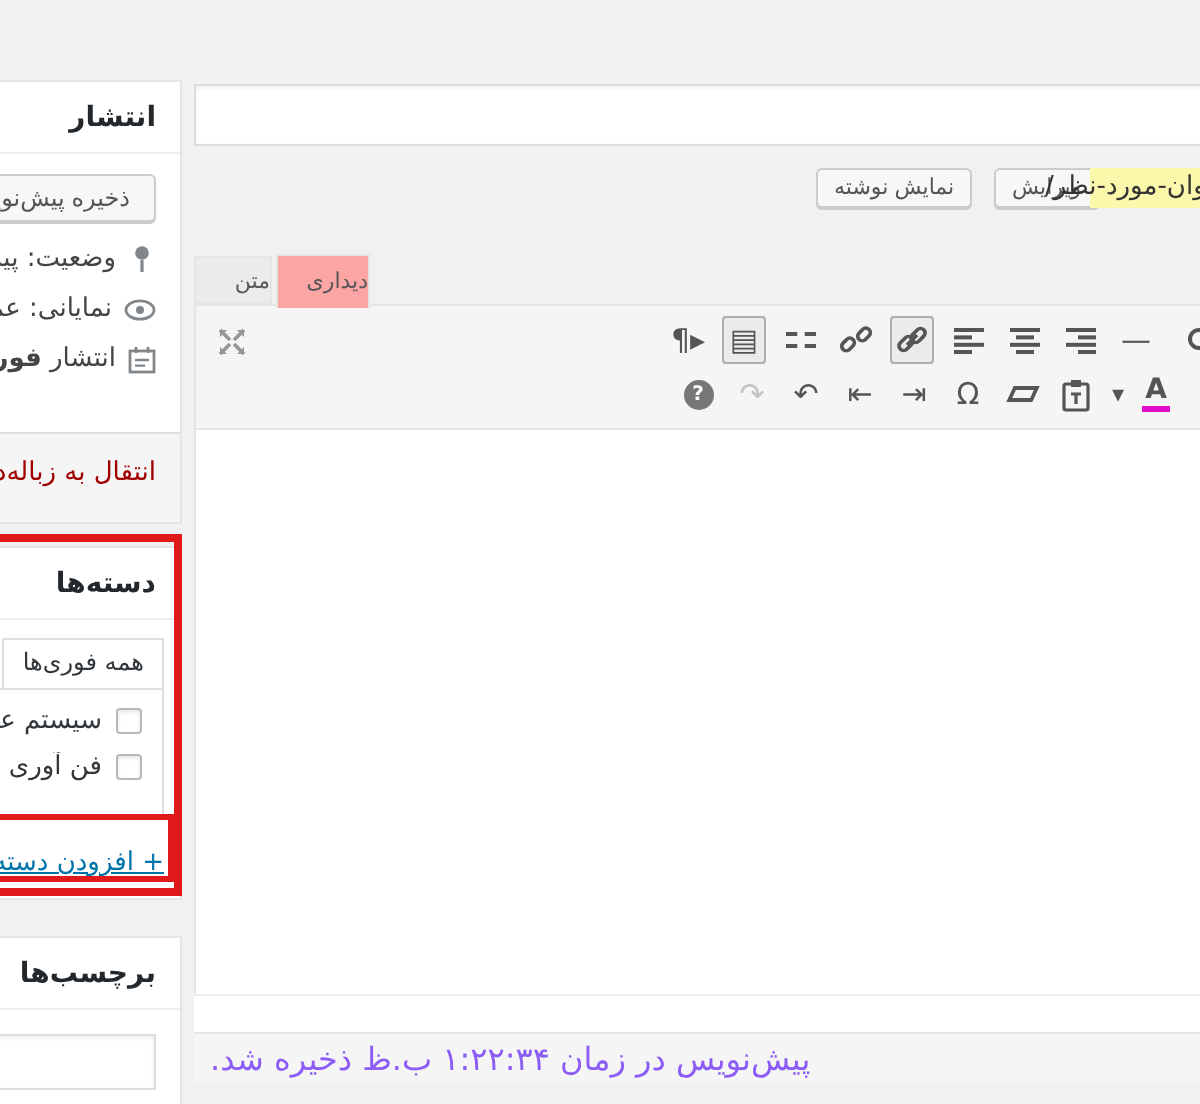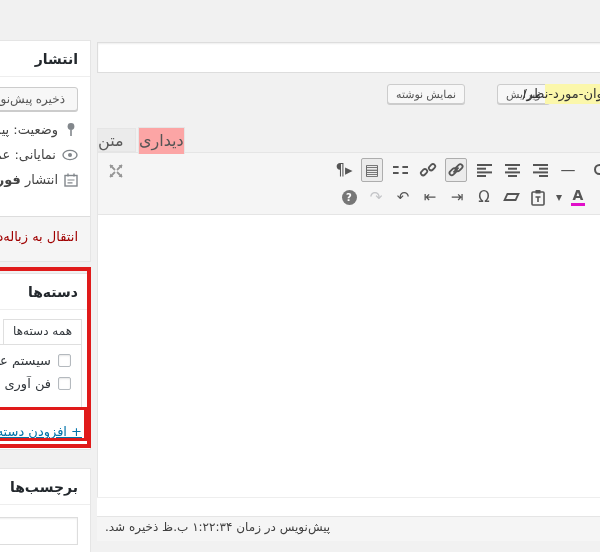--- a/index.html
+++ b/index.html
@@ -81,30 +81,30 @@
   #annot-outer { left:-10px; top:267px; width:101px; height:181px; border:4px solid #e01a1a; }
   #annot-inner { left:-10px; top:407px; width:97px;  height:34px;  border:3px solid #e01a1a; }
 
   
   #title-input {
     position:absolute; left:97px; top:42px; width:520px; height:31px;
     background:#fff; border:1px solid #ddd; box-shadow:inset 0 1px 2px rgba(0,0,0,.07);
     direction:rtl; padding:0 10px; font-size:15px; color:#32373c;
   }
   .small-btn { position:absolute; top:84px; height:20px; padding:1px 8px; font-size:11px; line-height:16px; }
-  #view-post-btn { left:387px; }
+  #view-post-btn { left:408px; }
   #edit-slug-btn { left:497px; }
   #slug {
     position:absolute; left:545px; top:84px; width:70px; height:20px;
     background:#fbf7ab; direction:rtl; white-space:nowrap;
     font-size:13px; color:#333; line-height:20px; cursor:pointer;
   }
 
   .editor-tab {
-    position:absolute; text-align:left; font-size:16px; cursor:pointer;
+    position:absolute; text-align:right; font-size:11px; cursor:pointer;
   }
   #tab-text {
     left:97px; top:128px; width:39px; height:24px; line-height:24px;
     background:#ebebeb; border:1px solid #e5e5e5; color:#595959;
   }
   #tab-visual {
     left:138px; top:127px; width:47px; height:27px; line-height:26px;
     background:#fca5a5; border:1px solid #e5e5e5; border-bottom:none;
     color:#555; z-index:5;
   }
@@ -147,21 +147,21 @@
   #path-row {
     position:absolute; left:97px; top:497px; width:523px; height:19px;
     background:#fff; border-top:1px solid #eee;
   }
   #status-row {
     position:absolute; left:97px; top:516px; width:523px; height:25px;
     background:#f5f5f5; border-top:1px solid #e5e5e5;
   }
   #autosave-msg {
     position:absolute; left:8px; top:3px; direction:rtl;
-    font-size:12px; color:#404040; white-space:nowrap;
+    font-size:16px; color:#8b5cf6; white-space:nowrap;
   }
 </style>
 </head>
 <body>
 
 <div class="postbox" id="publish-box">
   <h3>انتشار</h3>
   <button class="btn" id="save-draft">ذخیره پیش‌نویس</button>
 
   <div class="misc-row">
@@ -190,21 +190,21 @@
   </div>
 
   <div class="publish-footer">
     <a class="trash-link">انتقال به زباله‌دان</a>
   </div>
 </div>
 
 <div class="postbox" id="cats-box">
   <h3>دسته‌ها</h3>
   <div class="cat-tabs">
-    <span class="cat-tab">همه دسته‌ها</span>
+    <span class="cat-tab">همه فوری‌ها</span>
   </div>
   <div class="cat-panel">
     <div class="cat-row">
       <span class="checkbox"></span>
       <span class="cat-label">سیستم عامل</span>
     </div>
     <div class="cat-row">
       <span class="checkbox"></span>
       <span class="cat-label">فن آوری و</span>
     </div>

